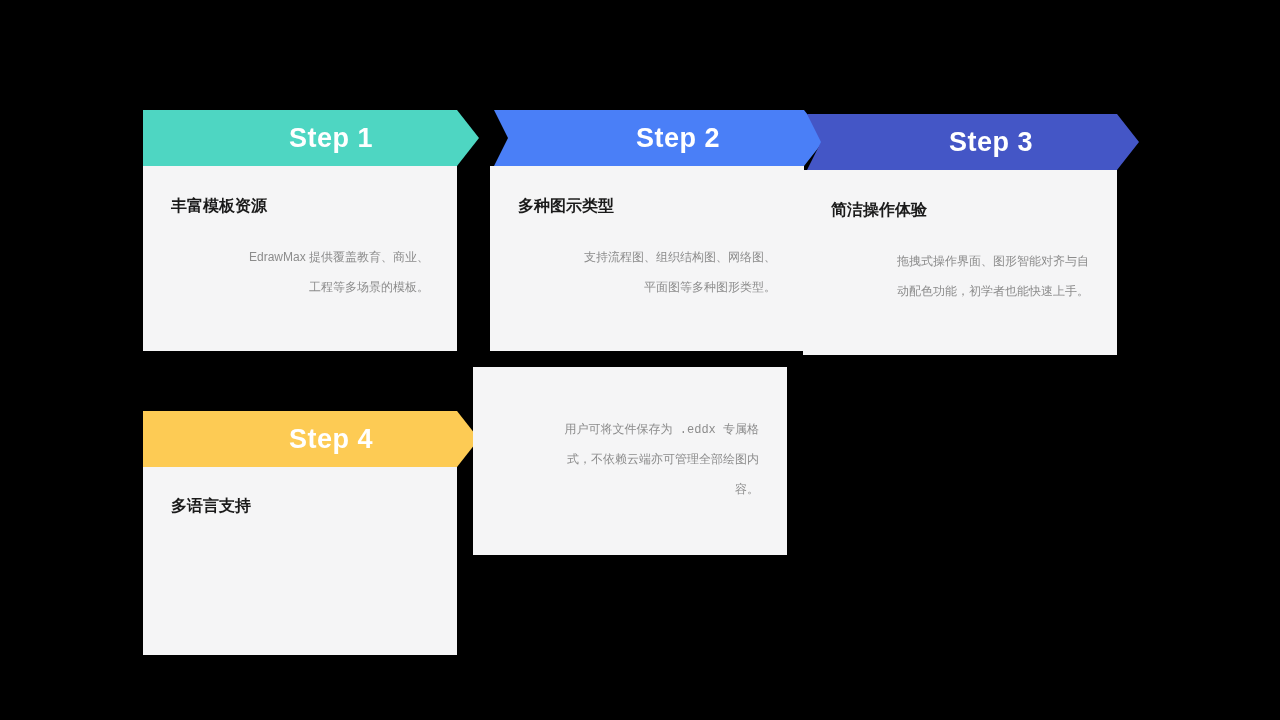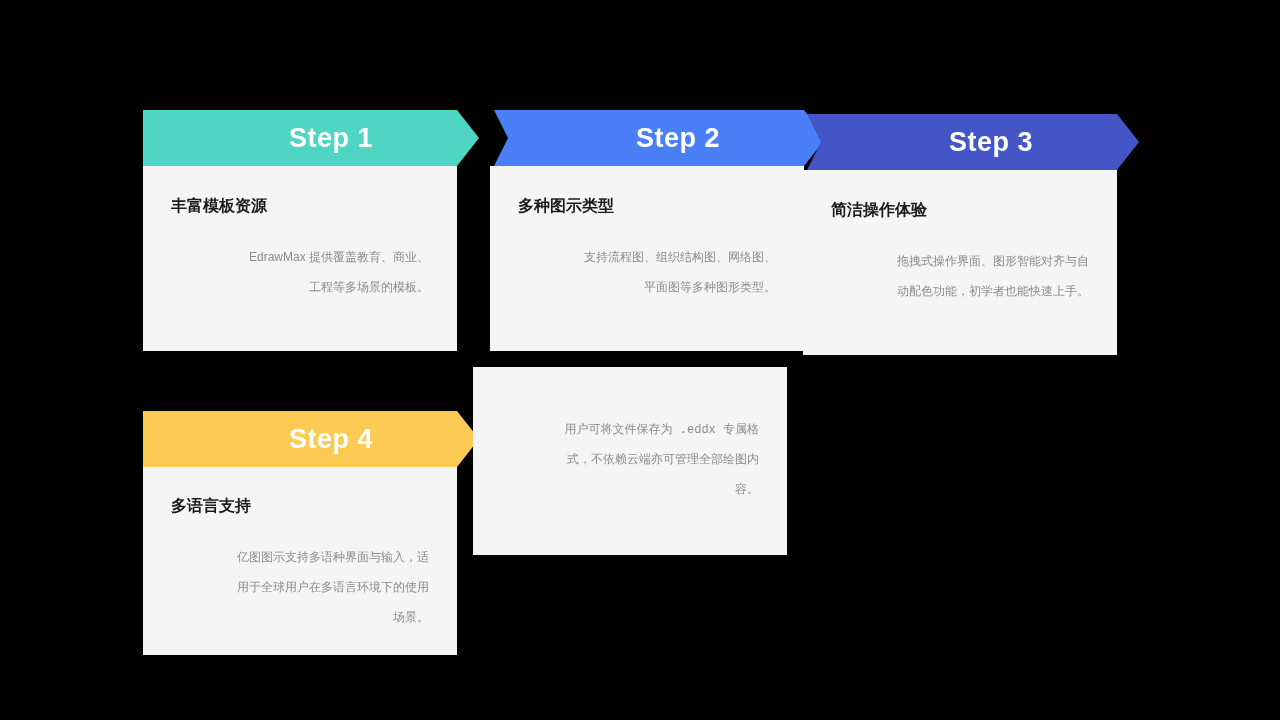--- a/index.html
+++ b/index.html
@@ -126,23 +126,20 @@
 
   <div class="card pos4 row2">
     <div class="header">
       <svg class="banner" width="336" height="56" viewBox="0 0 336 56">
         <polygon points="0,0 314,0 336,28 314,56 0,56" fill="#FDCB54"></polygon>
       </svg>
       <div class="step-label">Step 4</div>
     </div>
     <div class="body">
       <div class="title">多语言支持</div>
-      <div class="desc">亿图图示支持多语种界面与输入，适
-用于全球用户在多语言环境下的使用
-场景。</div>
     </div>
   </div>
 
   <div class="card pos5 row2">
     <div class="body">
       <div class="desc">用户可将文件保存为 .eddx 专属格
 式，不依赖云端亦可管理全部绘图内
 容。</div>
     </div>
   </div>

